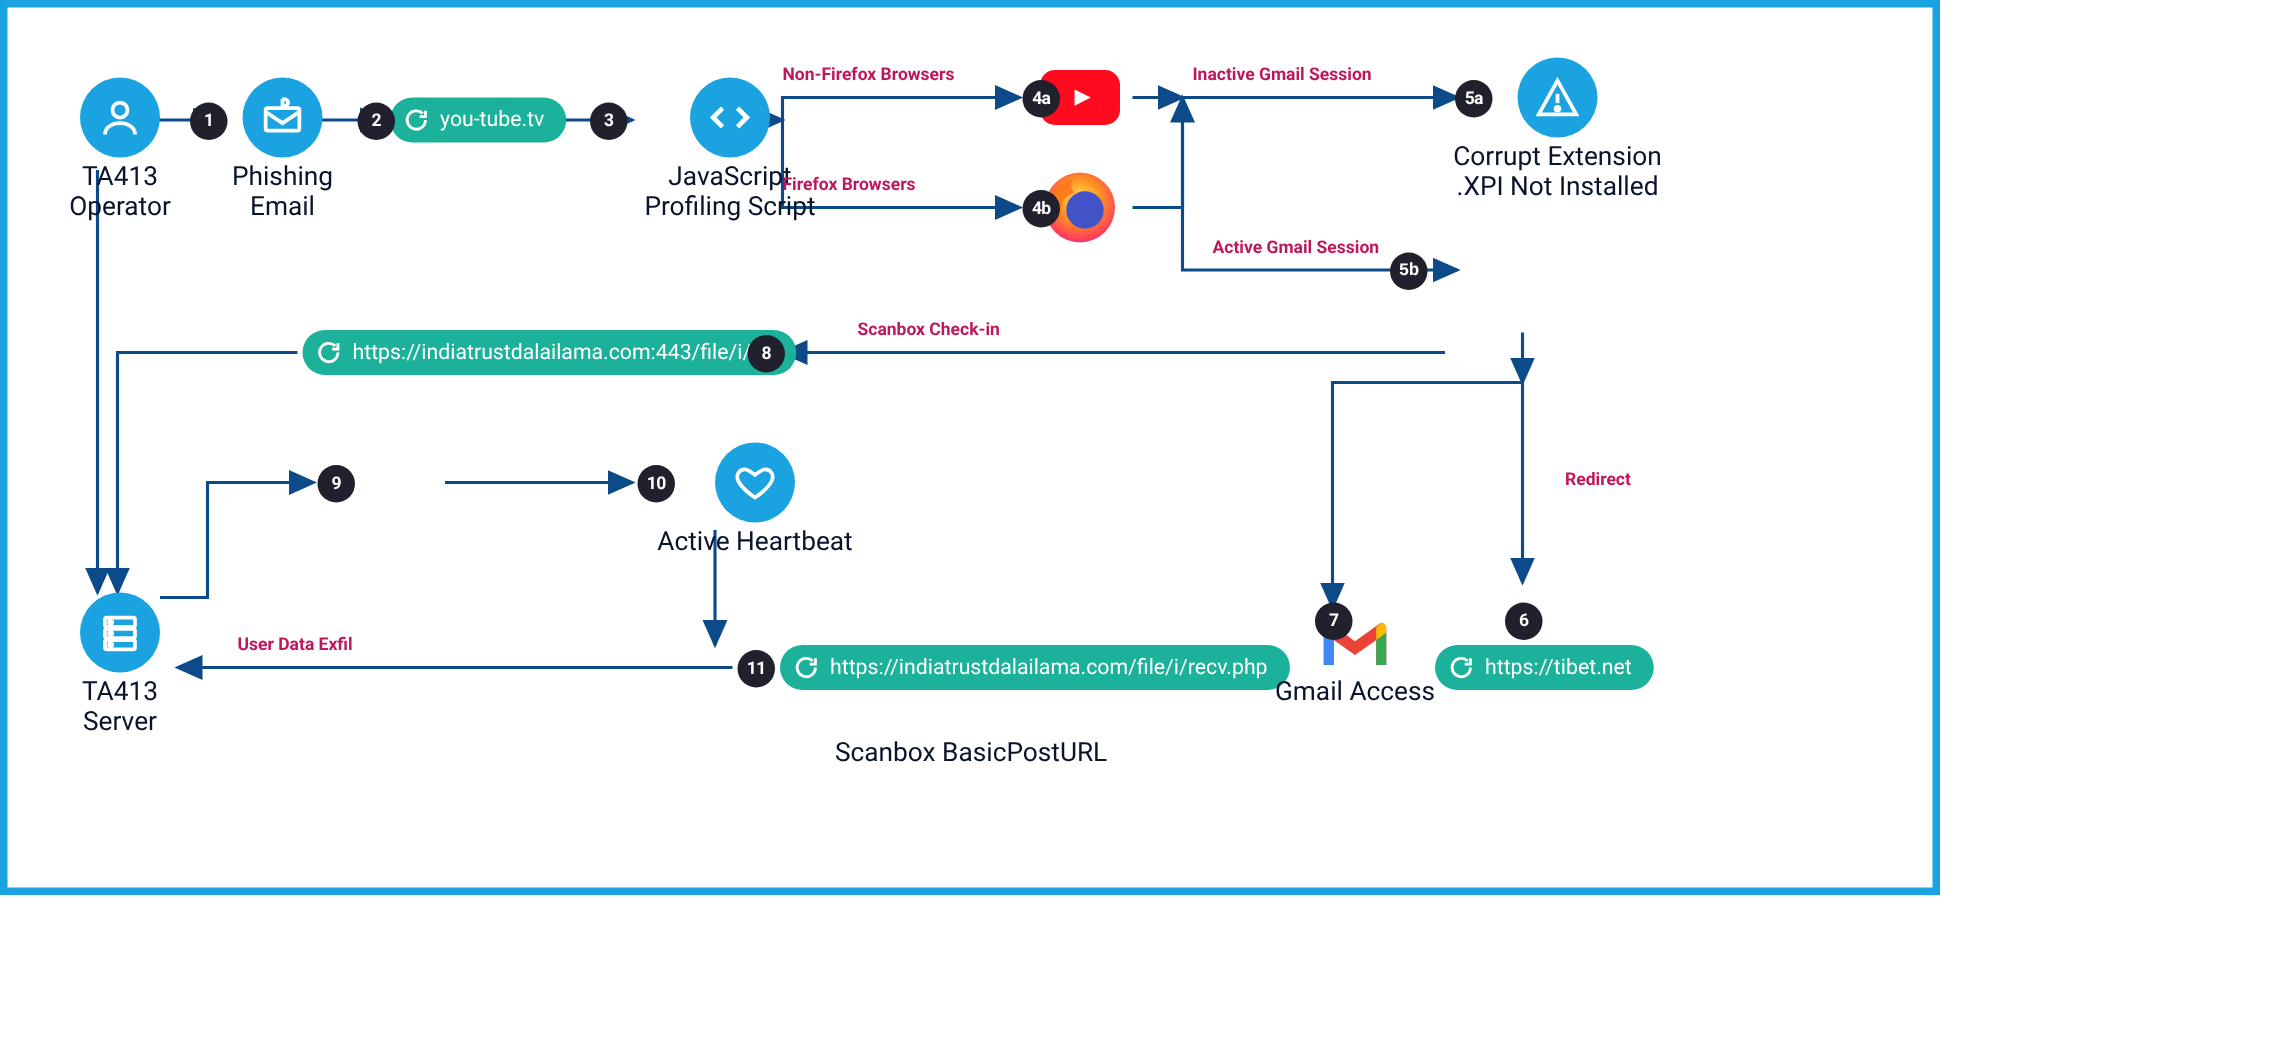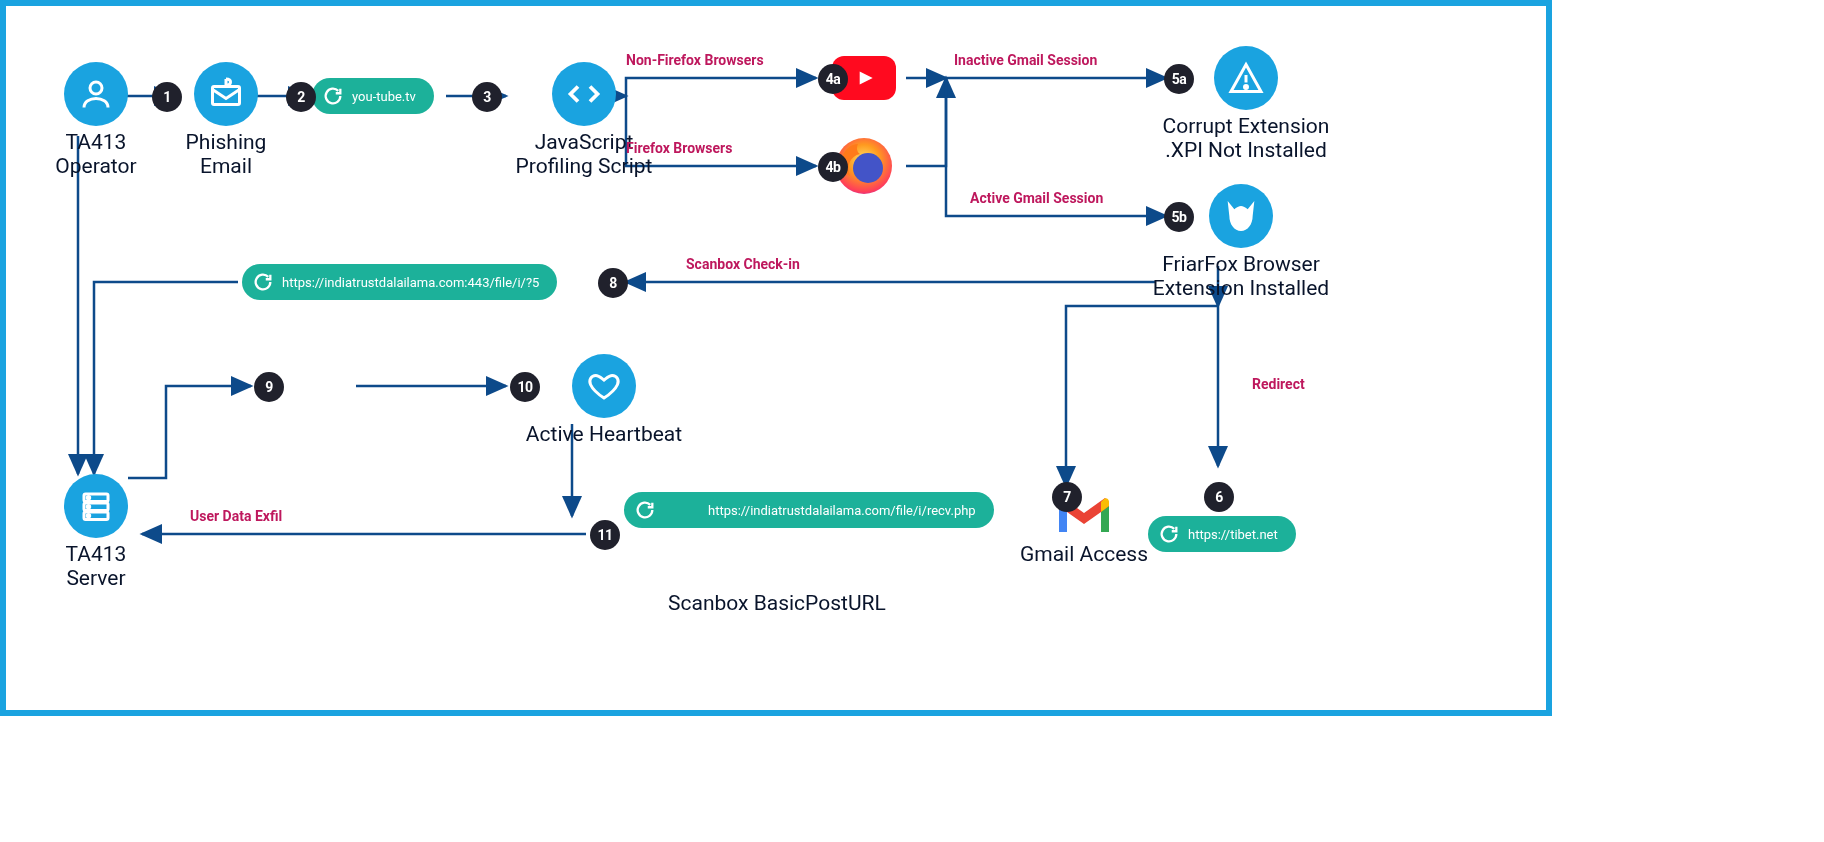--- a/index.html
+++ b/index.html
@@ -4,21 +4,21 @@
 <style>
   html,body{margin:0;padding:0;background:#fff;}
   body{font-family:"Segoe UI",Roboto,Arial,sans-serif;}
   .frame{box-sizing:border-box;border:6px solid #1aa3e0;width:1552px;height:716px;margin:0;position:relative;background:#fff;}
   svg{position:absolute;inset:0;width:100%;height:100%;}
   .node{position:absolute;text-align:center;}
   .circle{width:64px;height:64px;border-radius:50%;background:#1aa3e0;display:flex;align-items:center;justify-content:center;color:#fff;}
   .circle svg{position:static;width:36px;height:36px;}
   .label{font-size:21px;color:#09142b;line-height:1.15;margin-top:4px;}
   .badge{position:absolute;width:30px;height:30px;border-radius:50%;background:#20212c;color:#fff;font-weight:700;font-size:14px;display:flex;align-items:center;justify-content:center;z-index:5;letter-spacing:-0.5px;}
-  .url{position:absolute;height:36px;border-radius:18px;background:#1cb19a;color:#fff;display:flex;align-items:center;padding:0 18px 0 10px;font-size:13px;white-space:nowrap;}
+  .url{position:absolute;height:36px;border-radius:18px;background:#1cb19a;color:#fff;display:flex;align-items:center;padding:0 18px 0 10px;font-size:17px;white-space:nowrap;}
   .url .ref{width:22px;height:22px;margin-right:8px;display:flex;align-items:center;justify-content:center;}
   .url .ref svg{position:static;width:22px;height:22px;}
   .edge-label{position:absolute;color:#be185d;font-weight:700;font-size:14px;white-space:nowrap;}
   .yt{width:64px;height:44px;border-radius:12px;background:#ff0a1f;display:flex;align-items:center;justify-content:center;}
   .ff{width:64px;height:64px;}
   .gmail{width:58px;height:44px;}
   .fox{width:64px;height:64px;border-radius:50%;background:#1aa3e0;display:flex;align-items:center;justify-content:center;}
 </style>
 </head>
 <body>
@@ -142,28 +142,20 @@
   <div class="circle" style="margin:0 auto;">
     <svg viewBox="0 0 24 24" fill="none" stroke="#fff" stroke-width="2">
           <path d="M12 3l10 18H2z"></path>
           <line x1="12" y1="10" x2="12" y2="15"></line>
           <circle cx="12" cy="18" r="1" fill="#fff"></circle>
         </svg>
   </div>
   <div class="label">Corrupt Extension<br>.XPI Not Installed</div>
 </div>
 
-<div class="node" style="left:1130px;top:178px;width:210px;">
-  <div class="fox" style="margin:0 auto;">
-    <svg viewBox="0 0 24 24" style="position:static;width:40px;height:40px;" fill="#fff">
-          <path d="M4 3l4 5c1-1 3-2 4-2s3 1 4 2l4-5-1 9c0 5-3 9-7 9s-7-4-7-9z"></path>
-        </svg>
-  </div>
-  <div class="label">FriarFox Browser<br>Extension Installed</div>
-</div>
 
 <div class="url" style="left:236px;top:258px;">
   <span class="ref">
         <svg viewBox="0 0 24 24" fill="none" stroke="#fff" stroke-width="2.5">
           <path d="M20 12a8 8 0 1 1-2.3-5.6"></path>
           <path d="M20 4v5h-5"></path>
         </svg>
       </span>
   <span>https://indiatrustdalailama.com:443/file/i/?5</span>
 </div>
@@ -171,21 +163,21 @@
 
 <div class="node" style="left:498px;top:348px;width:200px;">
   <div class="circle" style="margin:0 auto;">
     <svg viewBox="0 0 24 24" fill="none" stroke="#fff" stroke-width="2">
           <path d="M12 20s-7-4.5-9-9c-1.3-3 .5-6 3.5-6 2 0 3.5 1.5 5.5 3 2-1.5 3.5-3 5.5-3 3 0 4.8 3 3.5 6-2 4.5-9 9-9 9z"></path>
         </svg>
   </div>
   <div class="label">Active Heartbeat</div>
 </div>
 
-<div class="url" style="left:618px;top:486px;gap:44px;">
+<div class="url" style="left:618px;top:510px;">
   <span class="ref">
         <svg viewBox="0 0 24 24" fill="none" stroke="#fff" stroke-width="2.5">
           <path d="M20 12a8 8 0 1 1-2.3-5.6"></path>
           <path d="M20 4v5h-5"></path>
         </svg>
       </span>
   <span>https://indiatrustdalailama.com/file/i/recv.php</span>
 </div>
 <div class="label" style="position:absolute;left:662px;top:552px;margin-top:33px;">Scanbox BasicPostURL</div>
 
@@ -233,21 +225,21 @@
 <div class="edge-label" style="left:680px;top:250px;">Scanbox Check-in</div>
 <div class="edge-label" style="left:1222px;top:370px;margin-left:24px;">Redirect</div>
 <div class="edge-label" style="left:184px;top:502px;">User Data Exfil</div>
 
 <div class="badge" style="left:146px;top:76px;">1</div>
 <div class="badge" style="left:280px;top:76px;">2</div>
 <div class="badge" style="left:466px;top:76px;">3</div>
 <div class="badge" style="left:812px;top:58px;">4a</div>
 <div class="badge" style="left:812px;top:146px;">4b</div>
 <div class="badge" style="left:1158px;top:58px;">5a</div>
-<div class="badge" style="left:1158px;top:196px;">5b</div>
+<div class="badge" style="left:1106px;top:196px;font-family:Liberation Mono, monospace;">5b</div>
 <div class="badge" style="left:1198px;top:476px;">6</div>
 <div class="badge" style="left:1046px;top:476px;">7</div>
 <div class="badge" style="left:592px;top:262px;">8</div>
 <div class="badge" style="left:248px;top:366px;">9</div>
 <div class="badge" style="left:504px;top:366px;">10</div>
 <div class="badge" style="left:584px;top:514px;">11</div>
 
 </div>
 
 </body></html>

